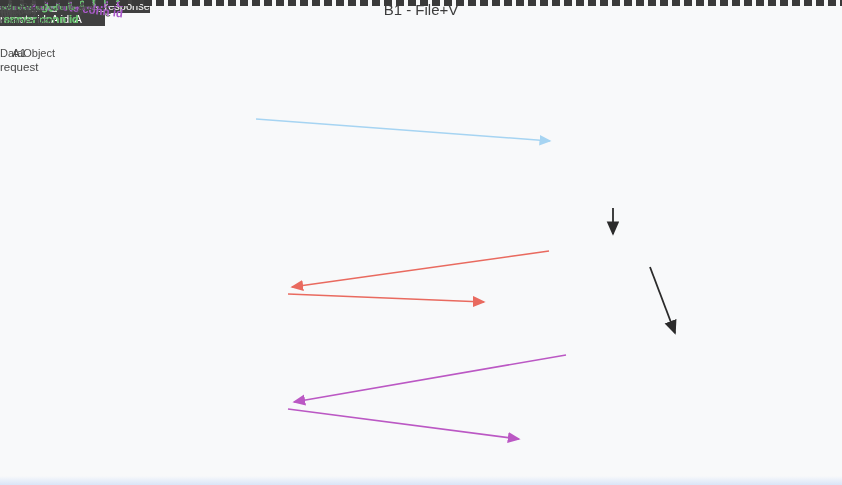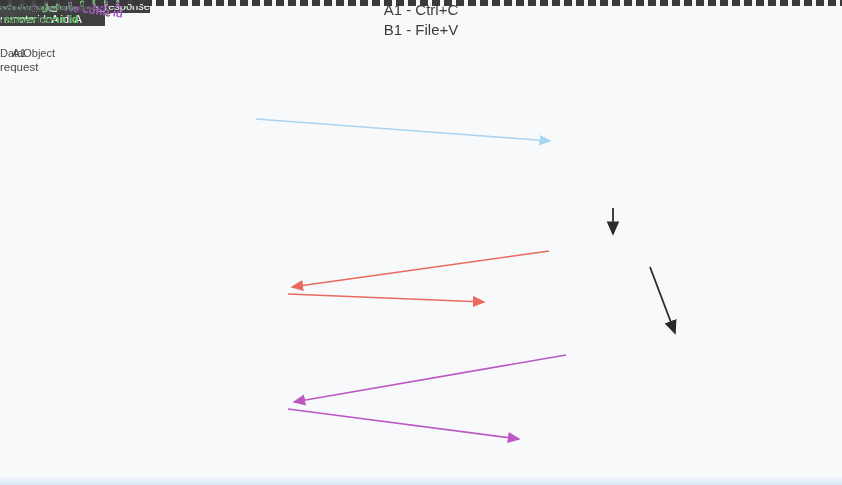--- a/index.html
+++ b/index.html
@@ -64,21 +64,20 @@
   .sr-4{left:712;top:349;color:#4a4a4a;}
   .sr-5{left:712;top:433;color:#4a4a4a;}
   
   .bottom-fade{left:0;right:0;bottom:0;height:9px;z-index:0;
     background:linear-gradient(to bottom,rgba(219,230,248,0),#dbe6f8 95%);}
 </style>
 </head>
 <body>
 
 <div class="abs title">
-  <div>A1 - Ctrl+C</div>
   <div>B1 - File+V</div>
 </div>
 
 <div class="abs lane-header lh-left">
   <div>A1</div>
   <div>request</div>
 </div>
 <div class="abs lane-header lh-right">
   <div>B1</div>
   <div>connection</div>

